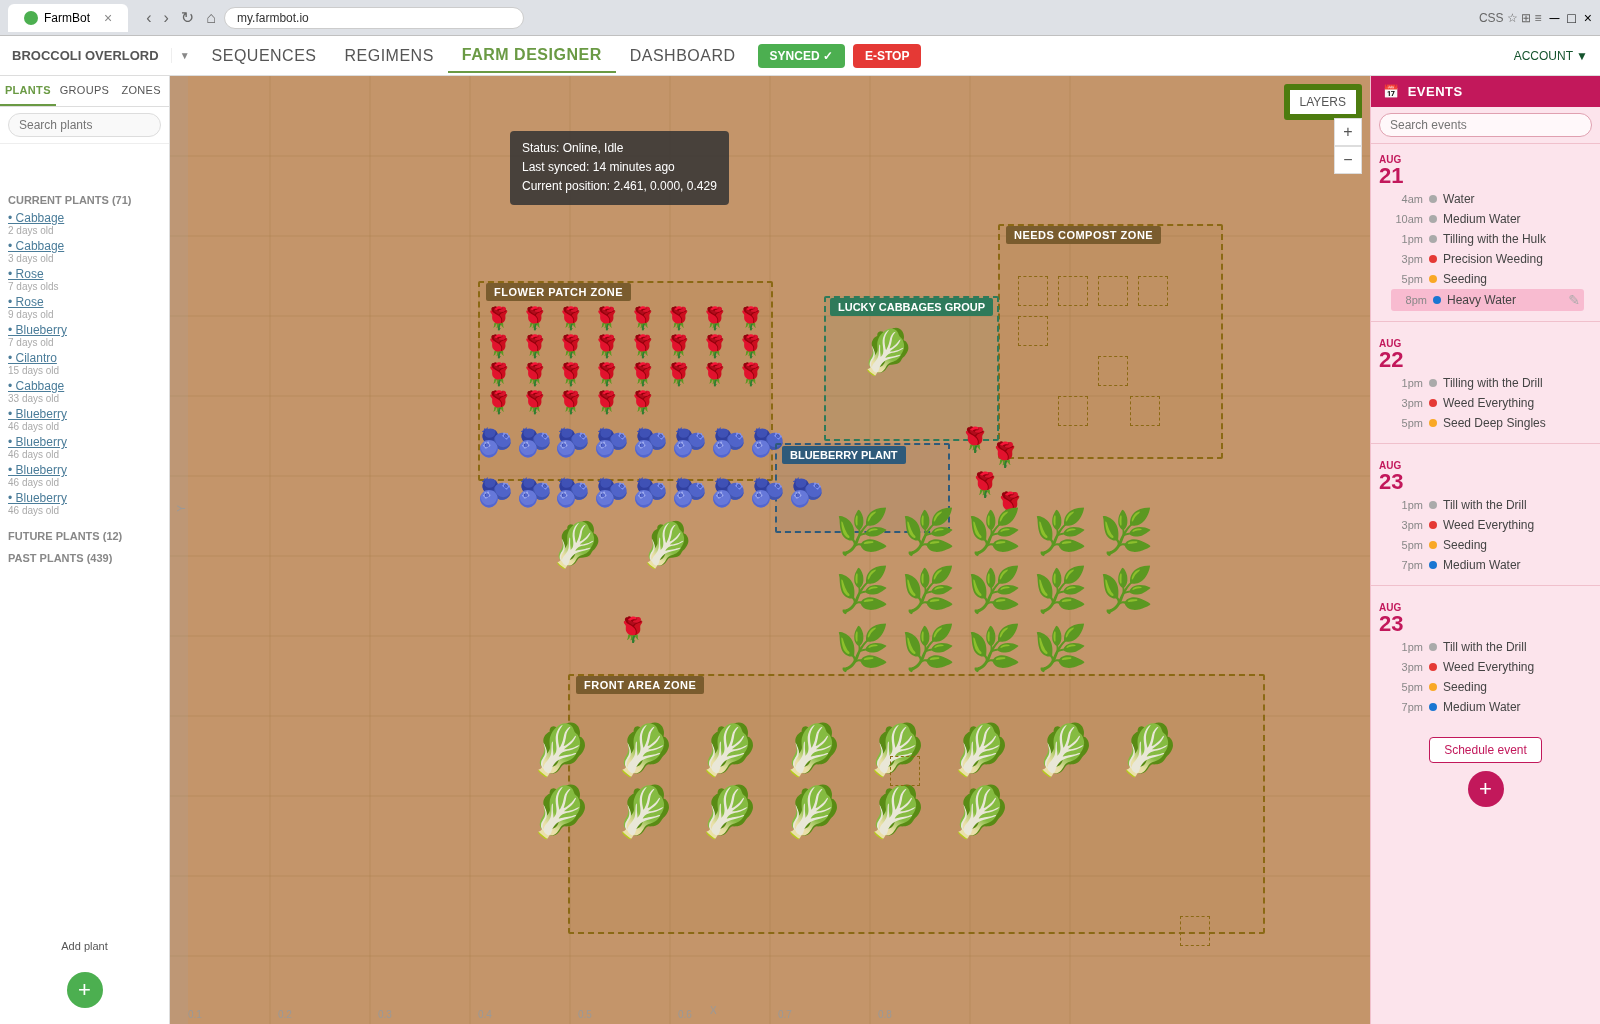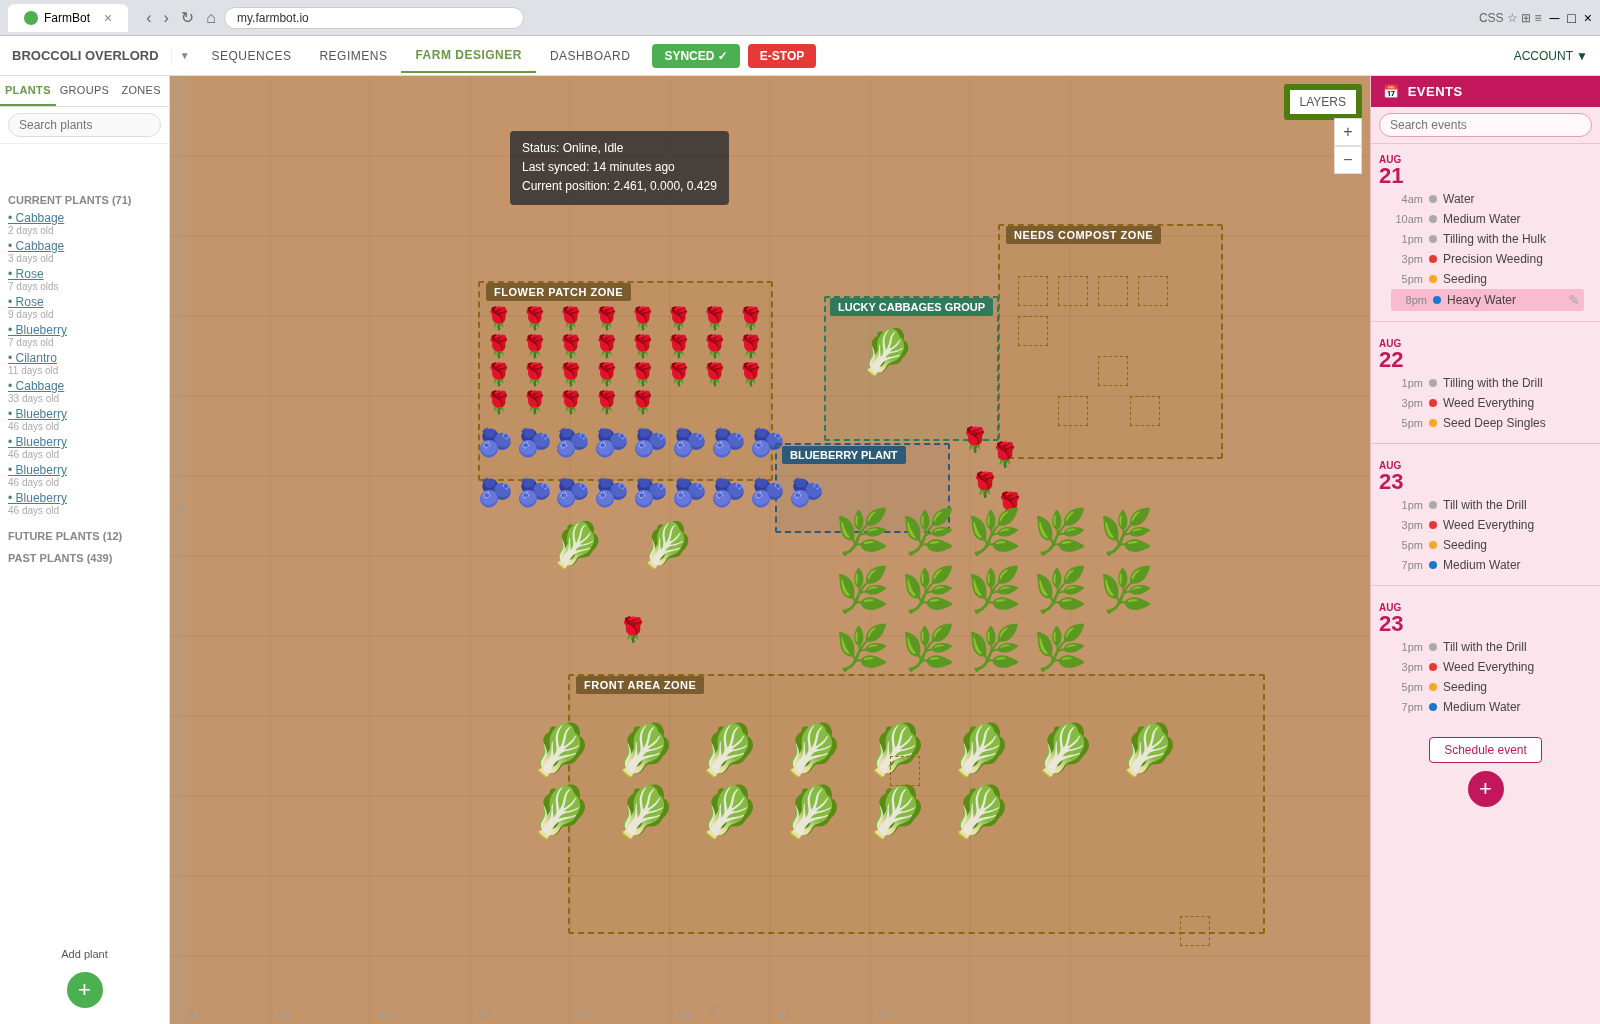--- a/index.html
+++ b/index.html
@@ -14,40 +14,40 @@
     .browser-url { background: #fff; border: 1px solid #ccc; border-radius: 12px; padding: 3px 12px; font-size: 12px; width: 300px; color: #333; }
     .browser-actions { margin-left: auto; display: flex; gap: 8px; align-items: center; font-size: 12px; color: #666; }
 
     
     .app { display: flex; flex-direction: column; height: calc(1024px - 36px); }
 
     
     .top-nav { background: #fff; border-bottom: 1px solid #ddd; height: 40px; display: flex; align-items: center; padding: 16px 12px; gap: 0; }
     .brand { font-weight: bold; color: #555; font-size: 13px; padding: 0 12px 0 0; margin-right: 8px; border-right: 1px solid #eee; }
     .nav-items { display: flex; align-items: center; gap: 0; }
-    .nav-item { padding: 0 14px; height: 34px; display: flex; align-items: center; font-size: 12px; color: #555; cursor: pointer; text-transform: uppercase; letter-spacing: 0.5px; }
+    .nav-item { padding: 0 14px; height: 34px; display: flex; align-items: center; font-size: 16px; color: #555; cursor: pointer; text-transform: uppercase; letter-spacing: 0.5px; }
     .nav-item.active { border-bottom: 2px solid #6a9a44; color: #6a9a44; font-weight: bold; }
     .nav-synced { background: #4caf50; color: #fff; padding: 5px 12px; border-radius: 4px; font-size: 12px; font-weight: bold; margin-left: 8px; display: flex; align-items: center; gap: 4px; cursor: pointer; }
     .nav-estop { background: #e53935; color: #fff; padding: 5px 12px; border-radius: 4px; font-size: 12px; font-weight: bold; margin-left: 8px; cursor: pointer; }
     .nav-account { margin-left: auto; font-size: 12px; color: #14532d; }
 
     
     .sidebar { width: 170px; background: #fff; border-right: 1px solid #ddd; display: flex; flex-direction: column; height: 100%; }
     .sidebar-tabs { display: flex; border-bottom: 1px solid #ddd; }
     .sidebar-tab { flex: 1; text-align: center; padding: 8px 4px; font-size: 11px; color: #555; cursor: pointer; text-transform: uppercase; letter-spacing: 0.3px; }
     .sidebar-tab.active { border-bottom: 2px solid #6a9a44; color: #6a9a44; font-weight: bold; }
     .search-box { padding: 6px 8px; border-bottom: 1px solid #eee; }
     .search-input { width: 100%; border: 1px solid #ddd; border-radius: 12px; padding: 4px 10px; font-size: 12px; background: #f9f9f9; color: #999; }
     .plant-section { padding: 6px 8px; margin-top: 44px; }
     .plant-section-title { font-size: 11px; color: #888; margin-bottom: 4px; font-weight: bold; }
     .plant-item { font-size: 12px; color: #4a7c99; text-decoration: underline; cursor: pointer; padding: 1px 0; }
     .plant-item-age { font-size: 10px; color: #aaa; display: block; margin-bottom: 2px; }
     .future-section { padding: 6px 8px; font-size: 11px; color: #888; font-weight: bold; cursor: pointer; }
     .past-section { padding: 4px 8px; font-size: 11px; color: #888; font-weight: bold; cursor: pointer; }
-    .add-plant-btn { margin: auto 8px 16px 8px; background: #fff; border: none; display: flex; flex-direction: column; align-items: center; gap: 12px; cursor: pointer; }
+    .add-plant-btn { margin: auto 8px 16px 8px; background: #fff; border: none; display: flex; flex-direction: column; align-items: center; gap: 20px; cursor: pointer; }
     .add-plant-label { font-size: 11px; color: #555; }
     .green-circle-btn { width: 36px; height: 36px; background: #4caf50; border-radius: 50%; display: flex; align-items: center; justify-content: center; color: #fff; font-size: 22px; cursor: pointer; }
 
     
     .garden-canvas { flex: 1; background: #c4956a; position: relative; overflow: hidden; }
 
     
     .layers-btn { position: absolute; top: 8px; right: 8px; background: #fff; border: 6px solid #4d7c0f; padding: 5px 10px; font-size: 12px; cursor: pointer; border-radius: 3px; color: #555; }
     .zoom-btns { position: absolute; top: 40px; right: 8px; display: flex; flex-direction: column; }
     .zoom-btn { background: #fff; border: 1px solid #ddd; width: 28px; height: 28px; display: flex; align-items: center; justify-content: center; font-size: 16px; cursor: pointer; color: #555; }
@@ -148,21 +148,21 @@
       <div class="search-box">
         <input class="search-input" type="text" placeholder="Search plants" style="">
       </div>
       <div class="plant-section">
         <div class="plant-section-title">CURRENT PLANTS (71)</div>
         <div><span class="plant-item">• Cabbage</span><span class="plant-item-age">2 days old</span></div>
         <div><span class="plant-item">• Cabbage</span><span class="plant-item-age">3 days old</span></div>
         <div><span class="plant-item">• Rose</span><span class="plant-item-age">7 days olds</span></div>
         <div><span class="plant-item">• Rose</span><span class="plant-item-age">9 days old</span></div>
         <div><span class="plant-item">• Blueberry</span><span class="plant-item-age">7 days old</span></div>
-        <div><span class="plant-item">• Cilantro</span><span class="plant-item-age">11 days old</span></div>
+        <div><span class="plant-item">• Cilantro</span><span class="plant-item-age">15 days old</span></div>
         <div><span class="plant-item">• Cabbage</span><span class="plant-item-age">33 days old</span></div>
         <div><span class="plant-item">• Blueberry</span><span class="plant-item-age">46 days old</span></div>
         <div><span class="plant-item">• Blueberry</span><span class="plant-item-age">46 days old</span></div>
         <div><span class="plant-item">• Blueberry</span><span class="plant-item-age">46 days old</span></div>
         <div><span class="plant-item">• Blueberry</span><span class="plant-item-age">46 days old</span></div>
       </div>
       <div class="future-section">FUTURE PLANTS (12)</div>
       <div class="past-section">PAST PLANTS (439)</div>
       <div style="flex:1;"></div>
       <div class="add-plant-btn">

